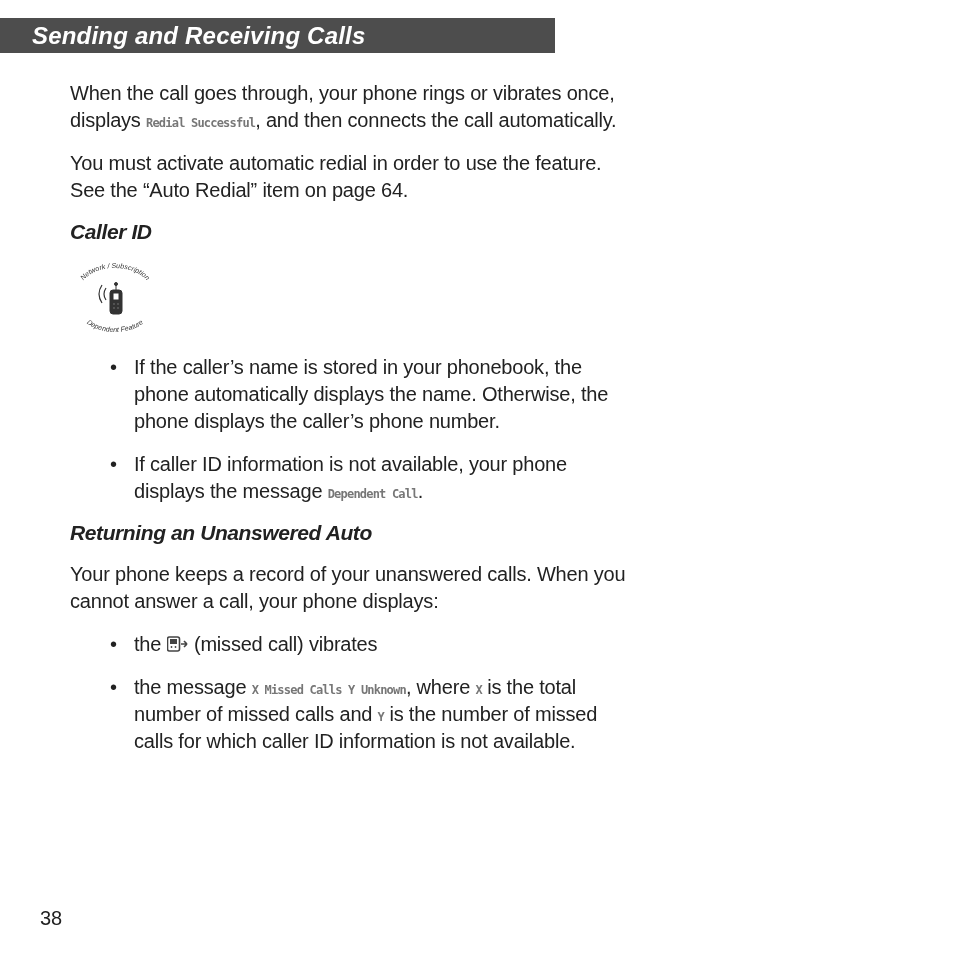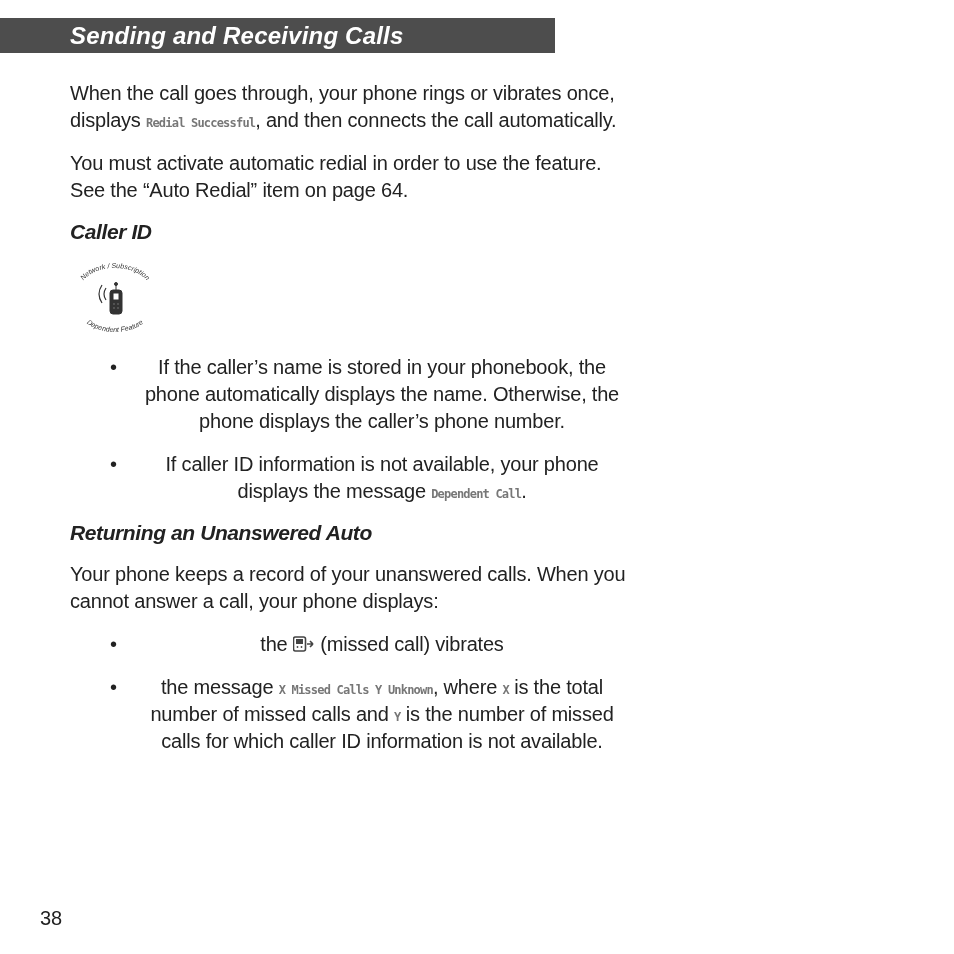--- a/index.html
+++ b/index.html
@@ -10,21 +10,21 @@
     top: 18px;
     left: 0;
     width: 555px;
     height: 35px;
     background: #4d4d4d;
     color: #fff;
     font-style: italic;
     font-weight: 700;
     font-size: 24px;
     line-height: 35px;
-    padding-left: 70px;
+    padding-left: 32px;
     letter-spacing: 0.2px;
   }
   .content {
     position: absolute;
     top: 80px;
     left: 70px;
     width: 560px;
   }
   .para {
     font-size: 20px;
@@ -73,21 +73,20 @@
     margin-top: 4px;
   }
   ul.bullets li {
     position: relative;
     font-size: 20px;
     line-height: 1.35;
     margin-bottom: 16px;
     padding-left: 24px;
     font-weight: 300;
     letter-spacing: -0.2px;
-    text-align: center;
   }
   ul.bullets li::before {
     content: "•";
     position: absolute;
     left: 0;
     top: 0;
     font-size: 20px;
   }
   .missed-icon {
     display: inline-block;

